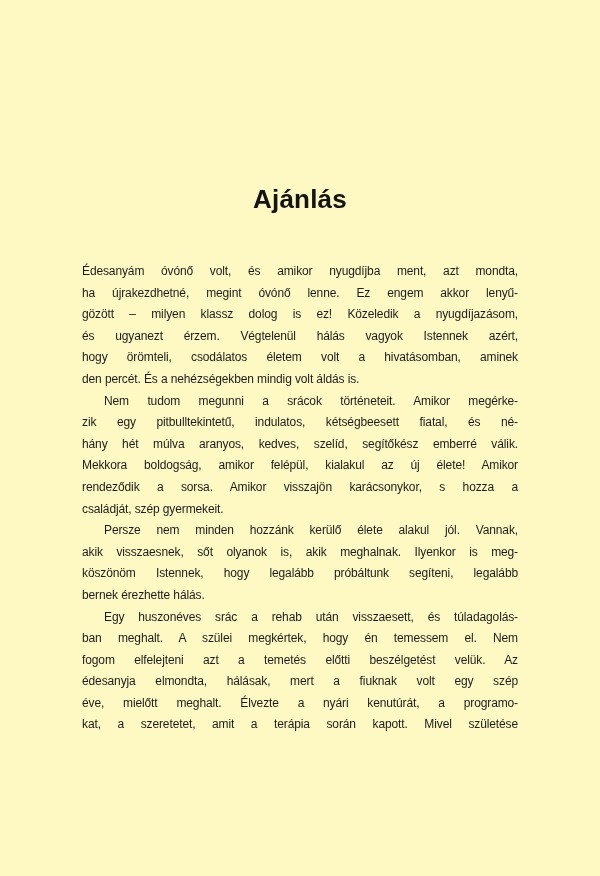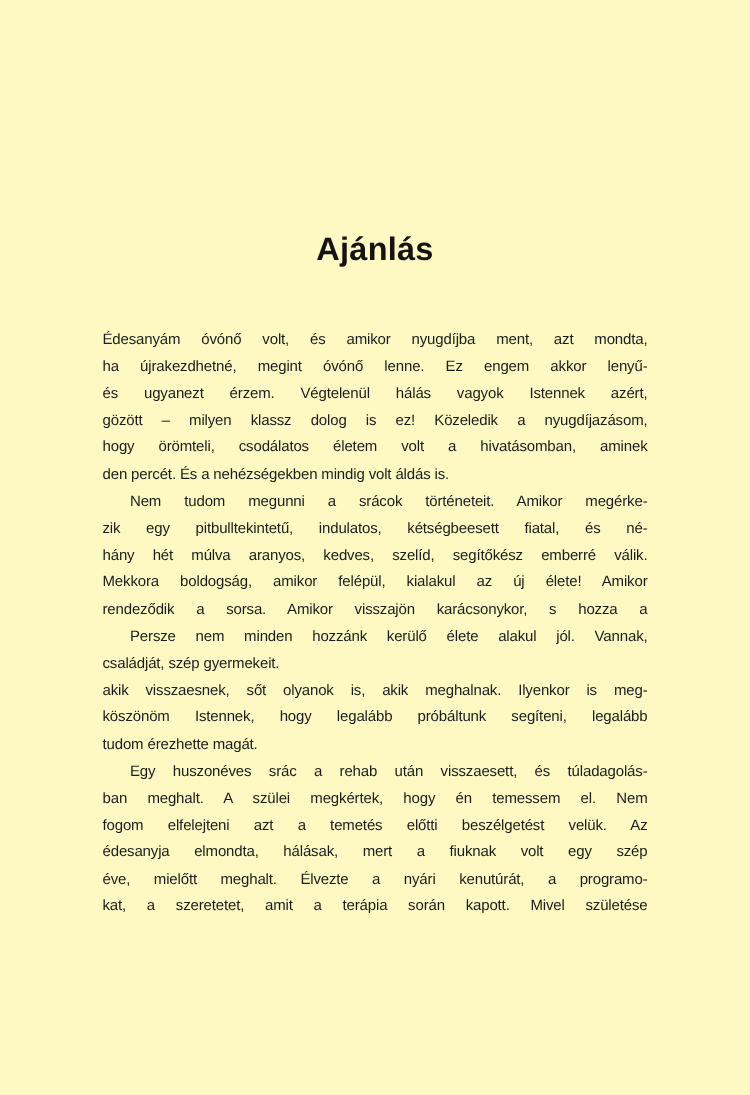--- a/index.html
+++ b/index.html
@@ -50,36 +50,36 @@
 <body>
 
 <div class="page">
 
   <h1 class="chapter-title">Ajánlás</h1>
 
   <div class="body-text">
 
     <div class="line">Édesanyám óvónő volt, és amikor nyugdíjba ment, azt mondta,</div>
     <div class="line">ha újrakezdhetné, megint óvónő lenne. Ez engem akkor lenyű-</div>
+    <div class="line">gözött – milyen klassz dolog is ez! Közeledik a nyugdíjazásom,</div>
     <div class="line">és ugyanezt érzem. Végtelenül hálás vagyok Istennek azért,</div>
-    <div class="line">gözött – milyen klassz dolog is ez! Közeledik a nyugdíjazásom,</div>
     <div class="line">hogy örömteli, csodálatos életem volt a hivatásomban, aminek</div>
     <div class="line last">den percét. És a nehézségekben mindig volt áldás is.</div>
 
     <div class="line indent">Nem tudom megunni a srácok történeteit. Amikor megérke-</div>
     <div class="line">zik egy pitbulltekintetű, indulatos, kétségbeesett fiatal, és né-</div>
     <div class="line">hány hét múlva aranyos, kedves, szelíd, segítőkész emberré válik.</div>
     <div class="line">Mekkora boldogság, amikor felépül, kialakul az új élete! Amikor</div>
     <div class="line">rendeződik a sorsa. Amikor visszajön karácsonykor, s hozza a</div>
+    <div class="line last">családját, szép gyermekeit.</div>
+
     <div class="line indent">Persze nem minden hozzánk kerülő élete alakul jól. Vannak,</div>
-
-    <div class="line last">családját, szép gyermekeit.</div>
     <div class="line">akik visszaesnek, sőt olyanok is, akik meghalnak. Ilyenkor is meg-</div>
     <div class="line">köszönöm Istennek, hogy legalább próbáltunk segíteni, legalább</div>
-    <div class="line last">tudom érezhette magát.</div>
+    <div class="line last">bernek érezhette hálás.</div>
 
     <div class="line indent">Egy huszonéves srác a rehab után visszaesett, és túladagolás-</div>
     <div class="line">ban meghalt. A szülei megkértek, hogy én temessem el. Nem</div>
     <div class="line">fogom elfelejteni azt a temetés előtti beszélgetést velük. Az</div>
     <div class="line">édesanyja elmondta, hálásak, mert a fiuknak volt egy szép</div>
     <div class="line">éve, mielőtt meghalt. Élvezte a nyári kenutúrát, a programo-</div>
     <div class="line">kat, a szeretetet, amit a terápia során kapott. Mivel születése</div>
 
   </div>
 </div>

